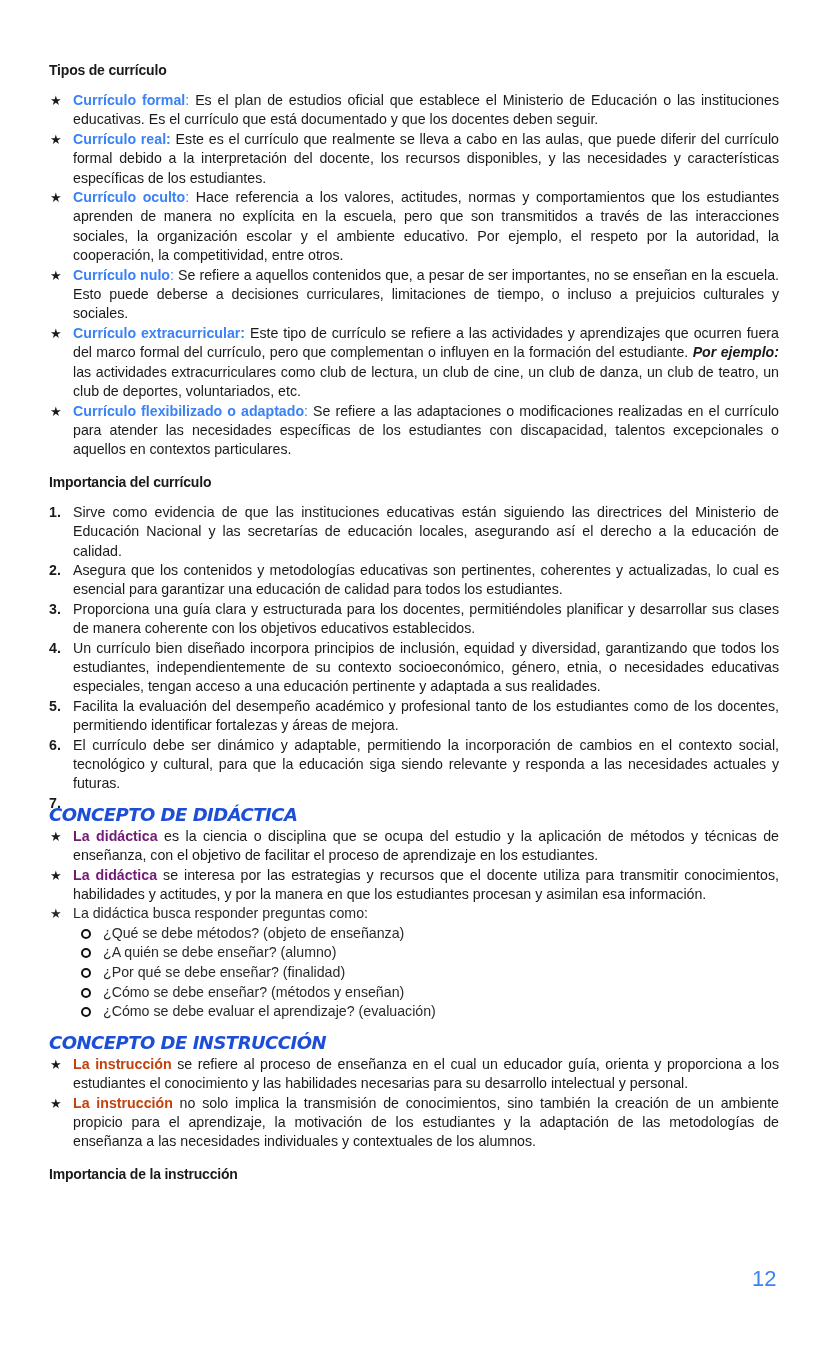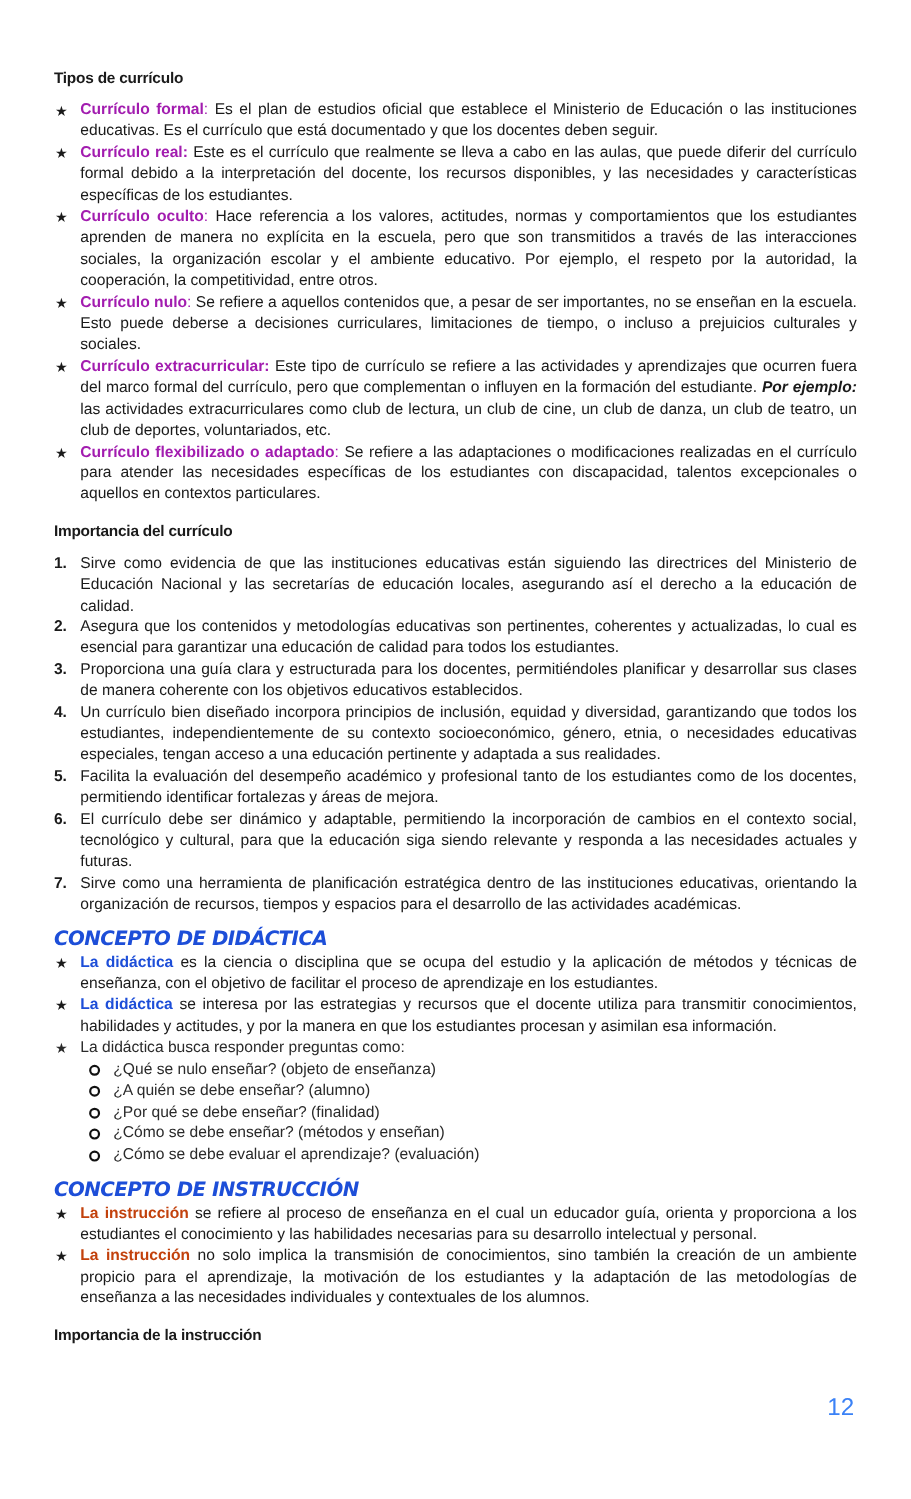--- a/index.html
+++ b/index.html
@@ -4,22 +4,22 @@
 <style>
   html, body { margin: 0; padding: 0; background: #ffffff; }
   body { width: 828px; height: 1363px; position: relative; overflow: hidden;
          font-family: "Liberation Sans", sans-serif; color: #1a1a1a; }
   .page { position: absolute; left: 49px; top: 46px; width: 730px; margin-top: 16px; }
   .sub-heading { font-weight: bold; font-size: 14px; margin: 0 0 13px 0; letter-spacing: -0.2px; }
   .list { list-style: none; margin: 0; padding: 0; }
   .list li { position: relative; padding-left: 24px; font-size: 14.2px; line-height: 19.4px; text-align: justify; }
   .star { position: absolute; left: 1px; top: 0; font-size: 13px; }
   .num { position: absolute; left: 0; top: 0; font-weight: bold; }
-  .teal { color: #a21caf; font-weight: bold; }
-  .red { color: #1d4ed8; font-weight: bold; }
+  .teal { color: #3b82f6; font-weight: bold; }
+  .red { color: #701a75; font-weight: bold; }
   .blue { color: #c2410c; font-weight: bold; }
   .big-title { font-family: "DejaVu Sans", sans-serif; font-weight: 900; font-style: italic;
                font-size: 18px; letter-spacing: -0.5px; margin: 10px 0 2px 0; color: #1d4ed8; }
   .sublist { list-style: none; margin: 0; padding: 0 0 0 30px; }
   .sublist li { position: relative; padding-left: 24px; font-size: 14.2px; line-height: 19.6px; color: #2a2a2a; }
   .circle { position: absolute; left: 2px; top: 5px; width: 6px; height: 6px; border: 2.5px solid #111; border-radius: 50%; }
   .sec { margin-bottom: 14px; }
   .pagenum { position: absolute; left: 752px; top: 1266px; font-size: 22px; color: #3b82f6; }
   em b, b em { font-weight: bold; }
 </style>
@@ -39,31 +39,31 @@
   </ul>
 
   <div class="sub-heading">Importancia del currículo</div>
   <ol class="list">
     <li><span class="num">1.</span><span>Sirve como evidencia de que las instituciones educativas están siguiendo las directrices del Ministerio de Educación Nacional y las secretarías de educación locales, asegurando así el derecho a la educación de calidad.</span></li>
     <li><span class="num">2.</span><span>Asegura que los contenidos y metodologías educativas son pertinentes, coherentes y actualizadas, lo cual es esencial para garantizar una educación de calidad para todos los estudiantes.</span></li>
     <li><span class="num">3.</span><span>Proporciona una guía clara y estructurada para los docentes, permitiéndoles planificar y desarrollar sus clases de manera coherente con los objetivos educativos establecidos.</span></li>
     <li><span class="num">4.</span><span>Un currículo bien diseñado incorpora principios de inclusión, equidad y diversidad, garantizando que todos los estudiantes, independientemente de su contexto socioeconómico, género, etnia, o necesidades educativas especiales, tengan acceso a una educación pertinente y adaptada a sus realidades.</span></li>
     <li><span class="num">5.</span><span>Facilita la evaluación del desempeño académico y profesional tanto de los estudiantes como de los docentes, permitiendo identificar fortalezas y áreas de mejora.</span></li>
     <li><span class="num">6.</span><span>El currículo debe ser dinámico y adaptable, permitiendo la incorporación de cambios en el contexto social, tecnológico y cultural, para que la educación siga siendo relevante y responda a las necesidades actuales y futuras.</span></li>
-    <li><span class="num">7.</span><span>Sirve como una herramienta de planificación estratégica dentro de las instituciones educativas, orientando la organización de recursos, tiempos y espacios para el desarrollo de las actividades académicas.</span></li>
+    <li><span class="num">7.</span></li>
   </ol>
 
   <div class="big-title">CONCEPTO DE DIDÁCTICA</div>
   <ul class="list">
     <li><span class="star">★</span><span class="red">La didáctica</span><span> es la ciencia o disciplina que se ocupa del estudio y la aplicación de métodos y técnicas de enseñanza, con el objetivo de facilitar el proceso de aprendizaje en los estudiantes.</span></li>
     <li><span class="star">★</span><span class="red">La didáctica</span><span> se interesa por las estrategias y recursos que el docente utiliza para transmitir conocimientos, habilidades y actitudes, y por la manera en que los estudiantes procesan y asimilan esa información.</span></li>
     <li style="color:#2a2a2a"><span class="star">★</span><span>La didáctica busca responder preguntas como:</span></li>
   </ul>
   <ul class="sublist">
-    <li><span class="circle"></span><span>¿Qué se nulo enseñar? (objeto de enseñanza)</span></li>
+    <li><span class="circle"></span><span>¿Qué se debe métodos? (objeto de enseñanza)</span></li>
     <li><span class="circle"></span><span>¿A quién se debe enseñar? (alumno)</span></li>
     <li><span class="circle"></span><span>¿Por qué se debe enseñar? (finalidad)</span></li>
     <li><span class="circle"></span><span>¿Cómo se debe enseñar? (métodos y enseñan)</span></li>
     <li><span class="circle"></span><span>¿Cómo se debe evaluar el aprendizaje? (evaluación)</span></li>
   </ul>
 
   <div class="big-title">CONCEPTO DE INSTRUCCIÓN</div>
   <ul class="list sec">
     <li><span class="star">★</span><span class="blue">La instrucción</span><span> se refiere al proceso de enseñanza en el cual un educador guía, orienta y proporciona a los estudiantes el conocimiento y las habilidades necesarias para su desarrollo intelectual y personal.</span></li>
     <li><span class="star">★</span><span class="blue">La instrucción</span><span> no solo implica la transmisión de conocimientos, sino también la creación de un ambiente propicio para el aprendizaje, la motivación de los estudiantes y la adaptación de las metodologías de enseñanza a las necesidades individuales y contextuales de los alumnos.</span></li>

